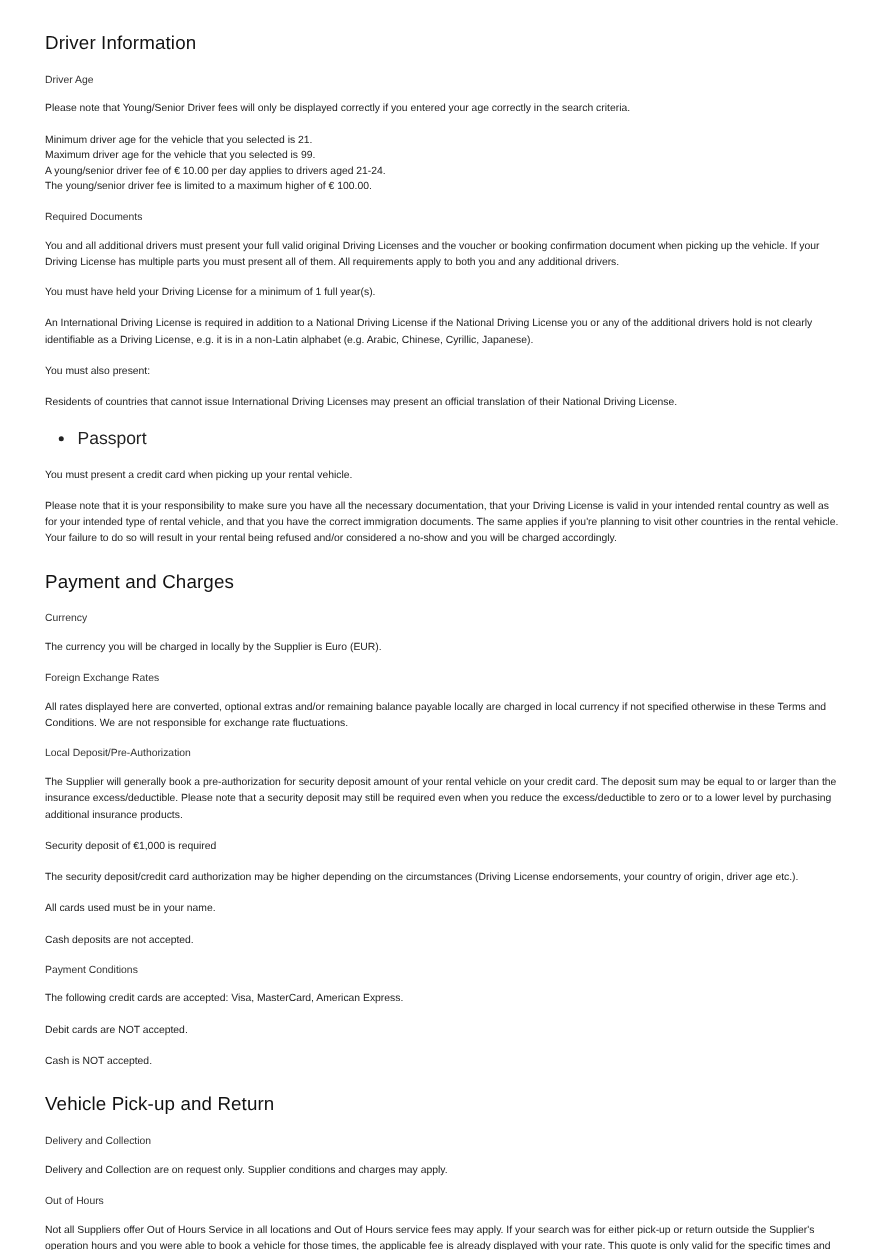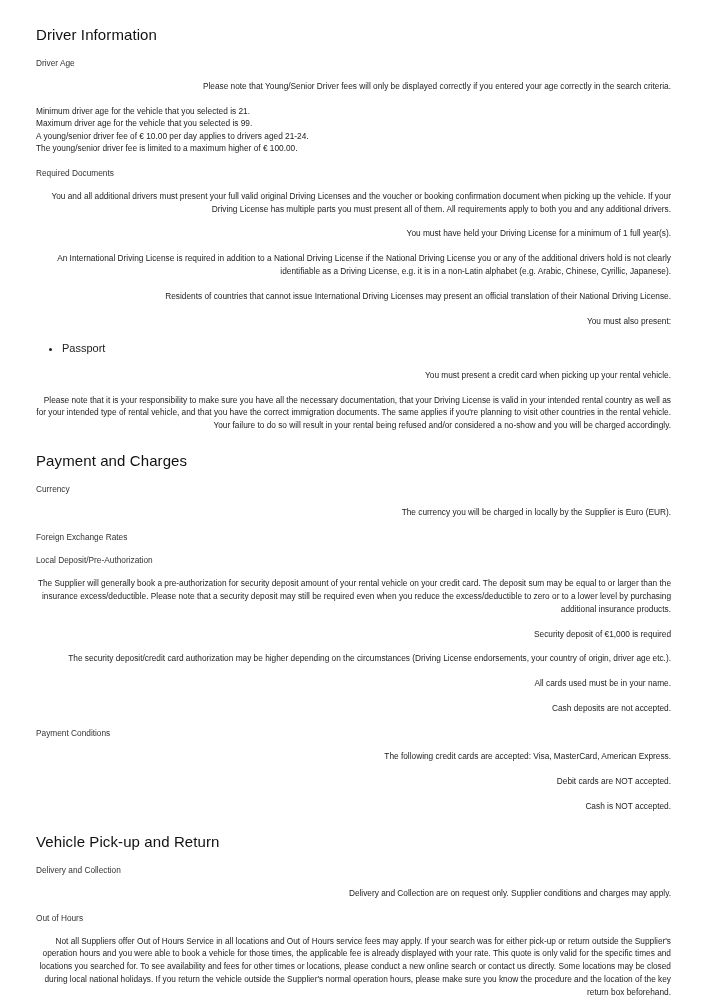--- a/index.html
+++ b/index.html
@@ -32,36 +32,36 @@
     font-size: 8.3px;
     color: #333333;
     margin: 0 0 11px 0;
     line-height: 1.45;
   }
   p.para {
     font-size: 8.3px;
     color: #222222;
     margin: 0 0 12px 0;
     line-height: 1.55;
-    text-align: right;
+    text-align: left;
   }
   .lines {
     margin: 0 0 12px 0;
   }
   .lines div {
     font-size: 8.3px;
     color: #222222;
     line-height: 1.5;
   }
   ul.bullets {
     margin: 0 0 12px 0;
     padding-left: 26px;
   }
   ul.bullets li {
-    font-size: 11px;
+    font-size: 14px;
     color: #222222;
     line-height: 1.55;
     margin-bottom: 12px;
   }
 </style>
 </head>
 <body>
 
 <div class="page">
   <div id="sections-root">
@@ -72,33 +72,34 @@
         <div class="lines">
           <div>Minimum driver age for the vehicle that you selected is 21.</div>
           <div>Maximum driver age for the vehicle that you selected is 99.</div>
           <div>A young/senior driver fee of € 10.00 per day applies to drivers aged 21-24.</div>
           <div>The young/senior driver fee is limited to a maximum higher of € 100.00.</div>
         </div>
         <div class="sub-head">Required Documents</div>
         <p class="para">You and all additional drivers must present your full valid original Driving Licenses and the voucher or booking confirmation document when picking up the vehicle. If your Driving License has multiple parts you must present all of them. All requirements apply to both you and any additional drivers.</p>
         <p class="para">You must have held your Driving License for a minimum of 1 full year(s).</p>
         <p class="para">An International Driving License is required in addition to a National Driving License if the National Driving License you or any of the additional drivers hold is not clearly identifiable as a Driving License, e.g. it is in a non-Latin alphabet (e.g. Arabic, Chinese, Cyrillic, Japanese).</p>
+        <p class="para">You must also present:</p>
         <p class="para">Residents of countries that cannot issue International Driving Licenses may present an official translation of their National Driving License.</p>
-        <p class="para">You must also present:</p>
         <ul class="bullets">
           <li>Passport</li>
         </ul>
         <p class="para">You must present a credit card when picking up your rental vehicle.</p>
         <p class="para">Please note that it is your responsibility to make sure you have all the necessary documentation, that your Driving License is valid in your intended rental country as well as for your intended type of rental vehicle, and that you have the correct immigration documents. The same applies if you're planning to visit other countries in the rental vehicle. Your failure to do so will result in your rental being refused and/or considered a no-show and you will be charged accordingly.</p>
       </div>
       <div class="section">
         <h2 class="section-title">Payment and Charges</h2>
         <div class="sub-head">Currency</div>
         <p class="para">The currency you will be charged in locally by the Supplier is Euro (EUR).</p>
         <div class="sub-head">Foreign Exchange Rates</div>
+        <p class="para">All rates displayed here are converted, optional extras and/or remaining balance payable locally are charged in local currency if not specified otherwise in these Terms and Conditions. We are not responsible for exchange rate fluctuations.</p>
         <div class="sub-head">Local Deposit/Pre-Authorization</div>
         <p class="para">The Supplier will generally book a pre-authorization for security deposit amount of your rental vehicle on your credit card. The deposit sum may be equal to or larger than the insurance excess/deductible. Please note that a security deposit may still be required even when you reduce the excess/deductible to zero or to a lower level by purchasing additional insurance products.</p>
         <p class="para">Security deposit of €1,000 is required</p>
         <p class="para">The security deposit/credit card authorization may be higher depending on the circumstances (Driving License endorsements, your country of origin, driver age etc.).</p>
         <p class="para">All cards used must be in your name.</p>
         <p class="para">Cash deposits are not accepted.</p>
         <div class="sub-head">Payment Conditions</div>
         <p class="para">The following credit cards are accepted: Visa, MasterCard, American Express.</p>
         <p class="para">Debit cards are NOT accepted.</p>
         <p class="para">Cash is NOT accepted.</p>

